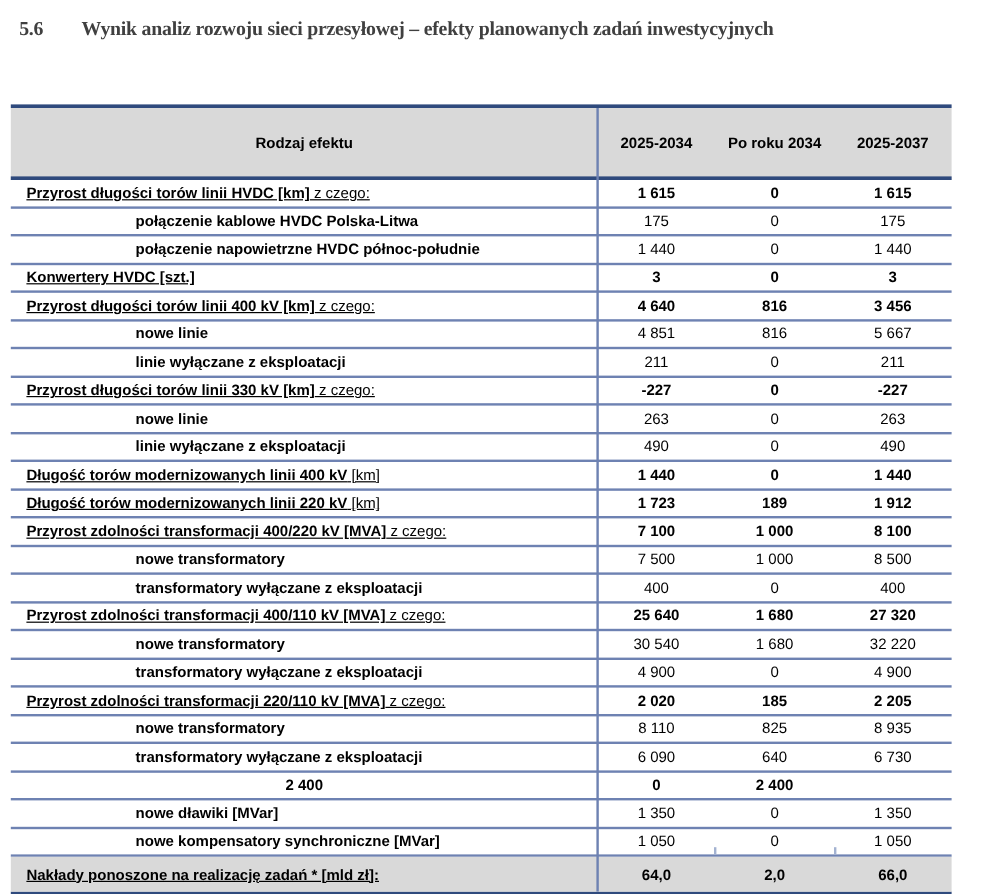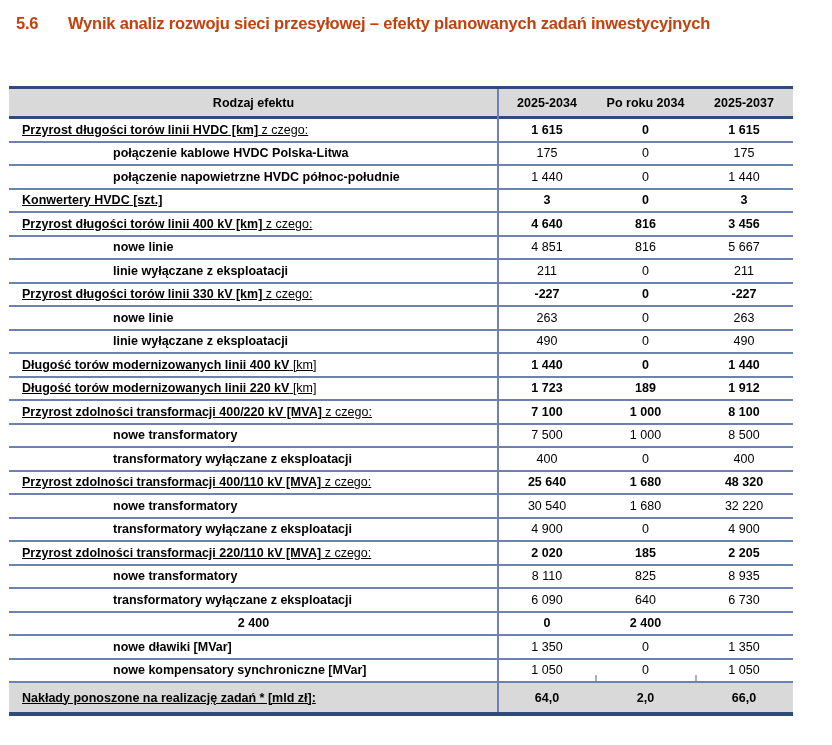--- a/index.html
+++ b/index.html
@@ -27,21 +27,21 @@
     border-bottom:4px solid var(--dark);
     box-sizing:content-box;
   }
   .grid-row{
     display:grid;
     grid-template-columns:489px 98px 99px 98px;
     align-items:center;
     box-sizing:border-box;
   }
   .thead{
-    height:30px;
+    height:60px;
     background:var(--gray);
     border-bottom:3px solid var(--dark);
     font-weight:700;
     font-size:12.5px;
   }
   .thead .cell{text-align:center;}
   .row{
     position:relative;
     height:23.5px;
     border-bottom:2px solid var(--light);
@@ -68,21 +68,21 @@
   }
   
   .tick{display:none;position:absolute;top:-8px;width:2px;height:6px;background:var(--tick);}
   .row.summary .tick{display:block;}
   .tick-a{left:586px;}
   .tick-b{left:686px;}
 </style>
 </head>
 <body style="color: rgb(0, 0, 0);">
 
-<div class="heading" style="color: #c2410c;">
+<div class="heading" style="color: #404040; font-family: Liberation Serif, serif;">
   <span class="num">5.6</span>
   <span class="txt">Wynik analiz rozwoju sieci przesyłowej – efekty planowanych zadań inwestycyjnych</span>
 </div>
 
 <div class="tbl">
   <div class="grid-row thead">
     <div class="cell">Rodzaj efektu</div>
     <div class="cell">2025-2034</div>
     <div class="cell">Po roku 2034</div>
     <div class="cell">2025-2037</div>
@@ -205,21 +205,21 @@
     <div class="cell num v1">400</div>
     <div class="cell num v2">0</div>
     <div class="cell num v3">400</div>
 
   </div>
 
   <div class="grid-row row section">
     <div class="cell label"><span class="lbl-bold">Przyrost zdolności transformacji 400/110 kV [MVA]</span><span class="lbl-rest"> z czego:</span></div>
     <div class="cell num v1">25 640</div>
     <div class="cell num v2">1 680</div>
-    <div class="cell num v3">48 320</div>
+    <div class="cell num v3">27 320</div>
 
   </div>
 
   <div class="grid-row row sub">
     <div class="cell label"><span class="lbl-bold"></span><span class="lbl-rest">nowe transformatory</span></div>
     <div class="cell num v1">30 540</div>
     <div class="cell num v2">1 680</div>
     <div class="cell num v3">32 220</div>
 
   </div>

